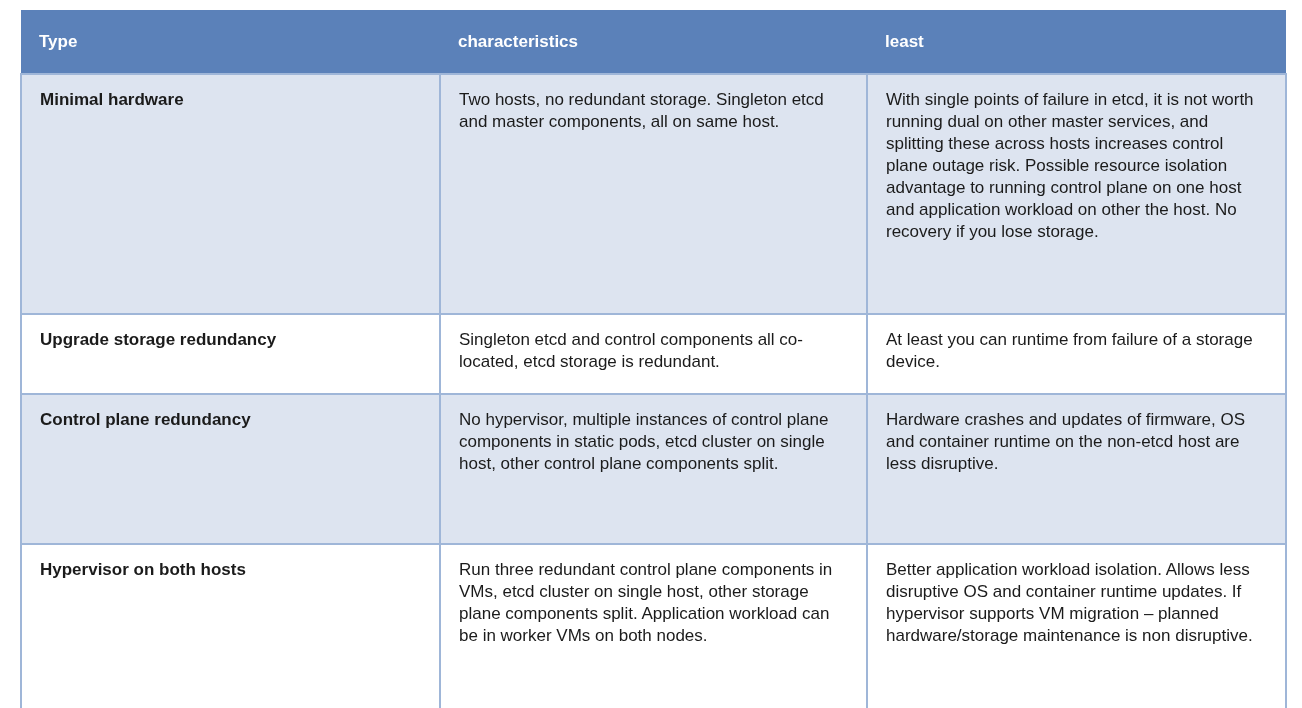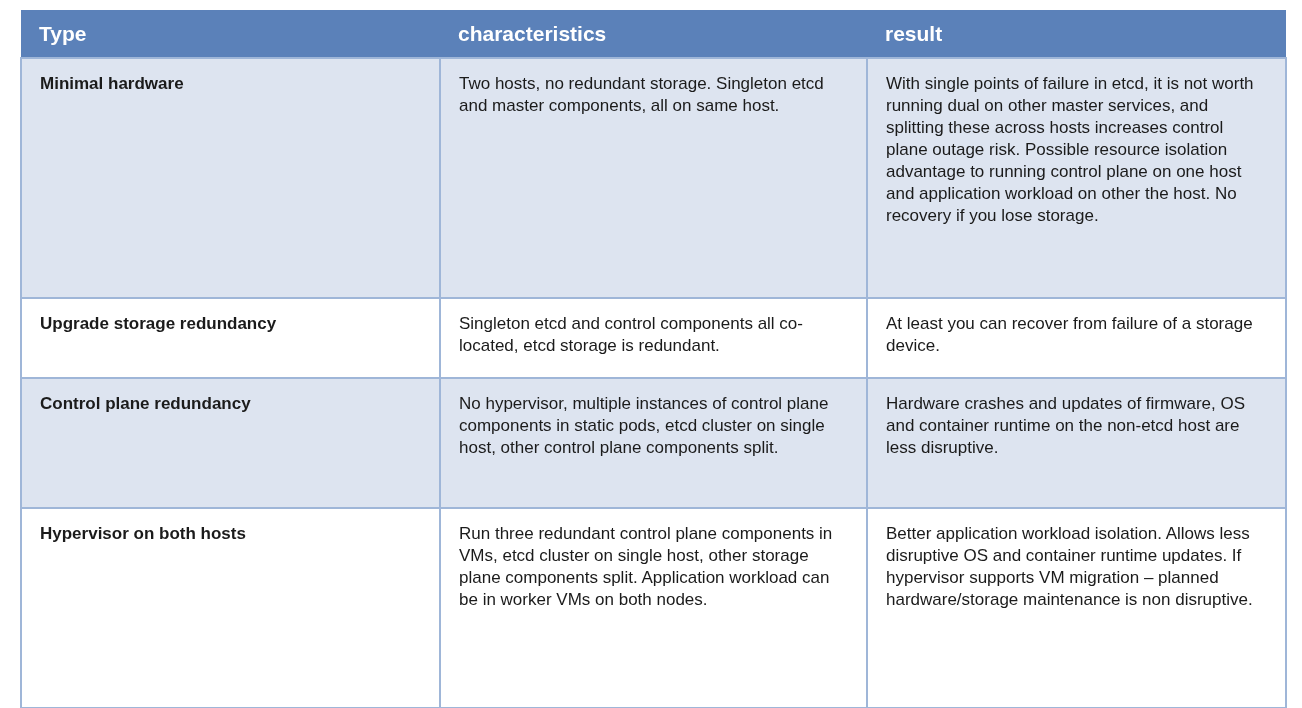--- a/index.html
+++ b/index.html
@@ -30,74 +30,74 @@
     border-collapse: collapse;
     table-layout: fixed;
   }
   col.col-type   { width: 419px; }
   col.col-char   { width: 427px; }
   col.col-result { width: 419px; }
 
   table.options-table th {
     background: var(--header-bg);
     color: var(--header-text);
-    font-size: 21px;
+    font-size: 17px;
     font-weight: bold;
     text-align: left;
     vertical-align: middle;
-    height: 48px;
+    height: 64px;
     padding: 0 18px;
     border: none;
   }
   table.options-table td {
     border: 2px solid var(--border-color);
     vertical-align: top;
     padding: 14px 18px 10px 18px;
     font-size: 17px;
     line-height: 22px;
     color: var(--text-color);
     background: var(--row-bg);
   }
   table.options-table tr.row-alt td {
     background: var(--row-alt-bg);
   }
   td.type-cell { font-weight: bold; }
 
   tr.r0 { height: 240px; }
   tr.r1 { height: 80px;  }
-  tr.r2 { height: 130px; }
+  tr.r2 { height: 150px; }
   tr.r3 { height: 200px; margin-left: 21px; }
 </style>
 </head>
 <body>
 
 <div class="table-wrap">
   <table class="options-table">
     <colgroup>
       <col class="col-type">
       <col class="col-char">
       <col class="col-result">
     </colgroup>
     <thead>
       <tr>
         <th>Type</th>
         <th>characteristics</th>
-        <th>result</th>
+        <th>least</th>
       </tr>
     </thead>
     <tbody>
       <tr class="row-alt r0">
         <td class="type-cell">Minimal hardware</td>
         <td>Two hosts, no redundant storage. Singleton etcd and master components, all on same host.</td>
         <td>With single points of failure in etcd, it is not worth running dual on other master services, and splitting these across hosts increases control plane outage risk. Possible resource isolation advantage to running control plane on one host and application workload on other the host. No recovery if you lose storage.</td>
       </tr>
       <tr class="r1">
         <td class="type-cell">Upgrade storage redundancy</td>
         <td>Singleton etcd and control components all co-located, etcd storage is redundant.</td>
-        <td>At least you can recover from failure of a storage device.</td>
+        <td>At least you can runtime from failure of a storage device.</td>
       </tr>
       <tr class="row-alt r2">
         <td class="type-cell">Control plane redundancy</td>
         <td>No hypervisor, multiple instances of control plane components in static pods, etcd cluster on single host, other control plane components split.</td>
         <td>Hardware crashes and updates of firmware, OS and container runtime on the non-etcd host are less disruptive.</td>
       </tr>
       <tr class="r3">
         <td class="type-cell">Hypervisor on both hosts</td>
         <td>Run three redundant control plane components in VMs, etcd cluster on single host, other storage plane components split. Application workload can be in worker VMs on both nodes.</td>
         <td>Better application workload isolation. Allows less disruptive OS and container runtime updates. If hypervisor supports VM migration – planned hardware/storage maintenance is non disruptive.</td>

